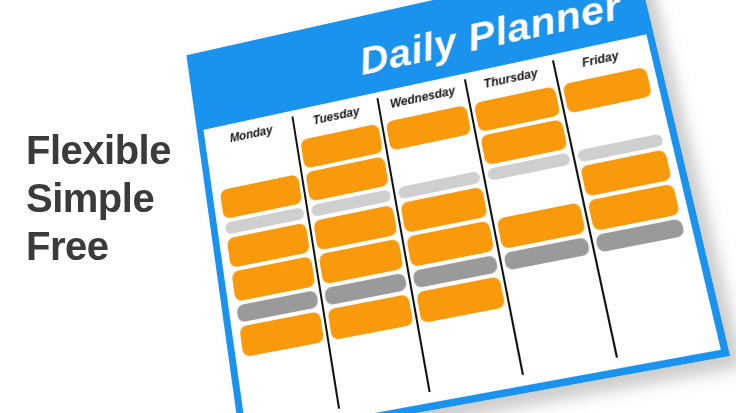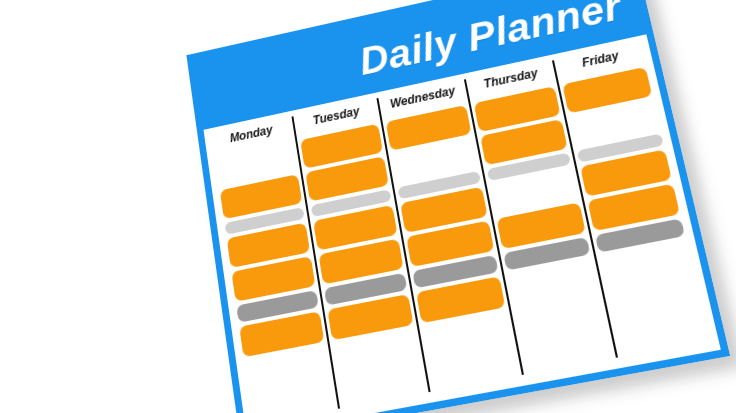--- a/index.html
+++ b/index.html
@@ -167,20 +167,25 @@
   .slot.orange { background: #f99a0c; }
   .slot.lightgray { background: #cfcfcf; }
   .slot.darkgray  { background: #9a9a9a; }
   .slot.empty     { background: transparent; }
 </style>
 </head>
 <body>
 
 <div id="stage">
 
+  <div id="tagline">
+    <div class="line">Flexible</div>
+    <div class="line">Simple</div>
+    <div class="line">Free</div>
+  </div>
 
   <div id="card-wrap">
     <div id="card-tilt">
       <div id="card-shadow"></div>
 
       <div id="card">
         <div id="sheet">
 
           <div id="banner">
             <div id="banner-title">Daily Planner</div>

